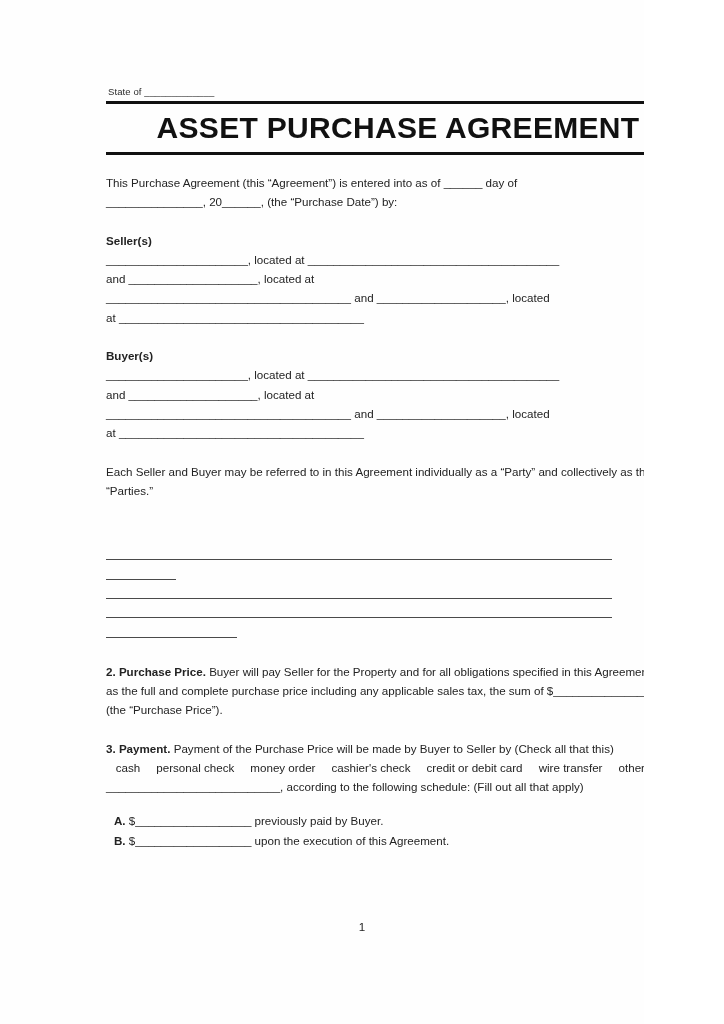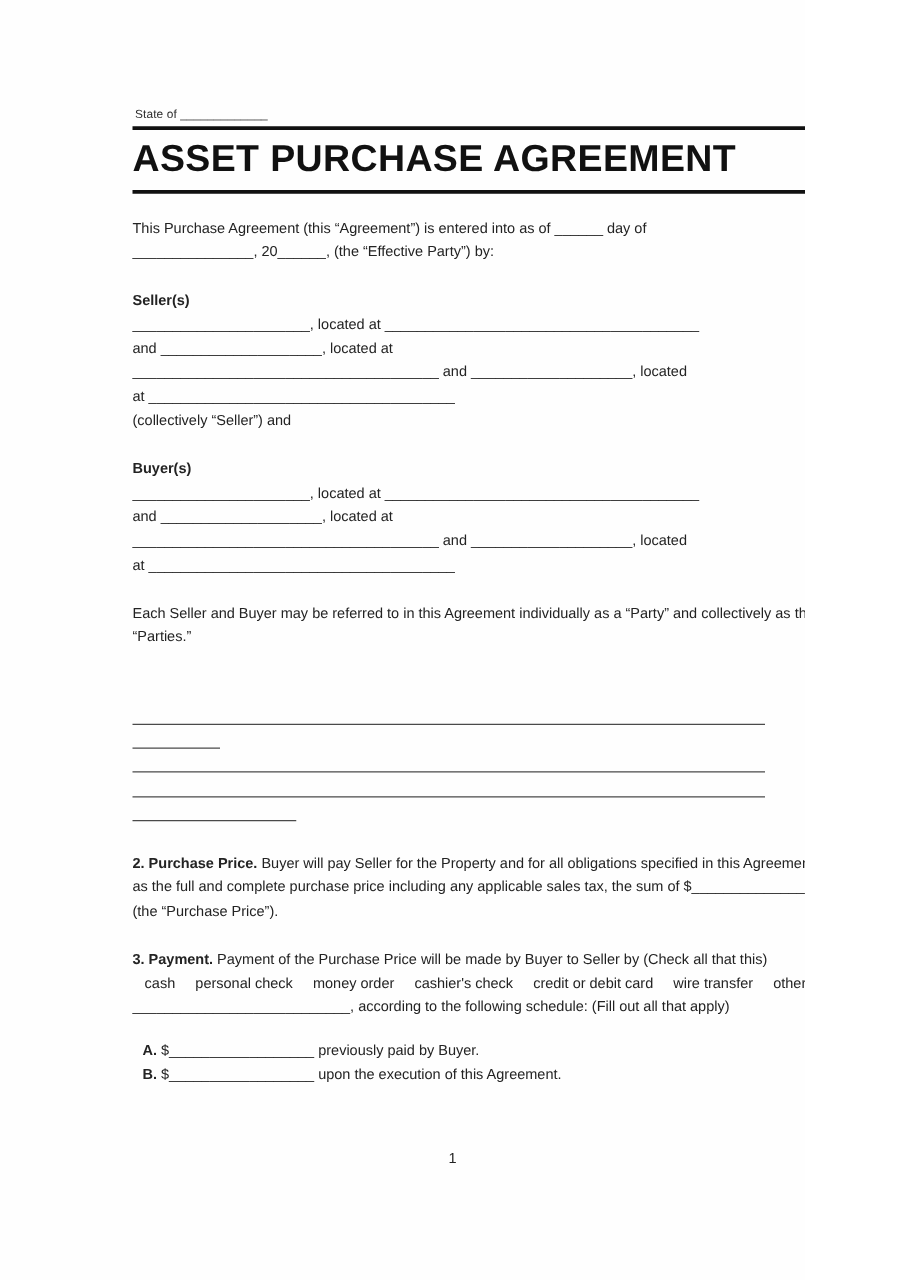--- a/index.html
+++ b/index.html
@@ -41,21 +41,21 @@
   }
   .rule {
     height: 0;
     border-top: 3px solid #111;
     width: 584px;
   }
   .rule.thin { border-top-width: 3px; }
   .title {
     font-size: 30px;
     font-weight: bold;
-    text-align: left;
+    text-align: center;
     letter-spacing: 0.3px;
     line-height: 46px;
     margin: 1px 0 1px 0;
     color: #111;
     white-space: pre;
   }
 
   
   .body {
     margin-top: 18px;
@@ -125,30 +125,29 @@
 
     <div class="state-line">State of _____________</div>
 
     <div class="rule"></div>
     <div class="title">ASSET PURCHASE AGREEMENT</div>
     <div class="rule thin"></div>
 
     <div class="body">
 
       <p class="blk">This Purchase Agreement (this “Agreement”) is entered into as of ______ day of</p>
-      <p class="blk">_______________, 20______, (the “Effective Party”) by:</p>
+      <p class="blk">_______________, 20______, (the “Purchase Date”) by:</p>
 
       <div class="gap-lg"></div>
 
       <p class="sect-head">Seller(s)</p>
       <p class="us">______________________, located at _______________________________________</p>
       <p class="us">and ____________________, located at</p>
       <p class="us">______________________________________ and ____________________, located</p>
       <p class="us">at ______________________________________</p>
-      <p class="blk">(collectively “Seller”) and</p>
 
       <div class="gap-lg"></div>
 
       <p class="sect-head">Buyer(s)</p>
       <p class="us">______________________, located at _______________________________________</p>
       <p class="us">and ____________________, located at</p>
       <p class="us">______________________________________ and ____________________, located</p>
       <p class="us">at ______________________________________</p>
 
       <div class="gap-lg"></div>

